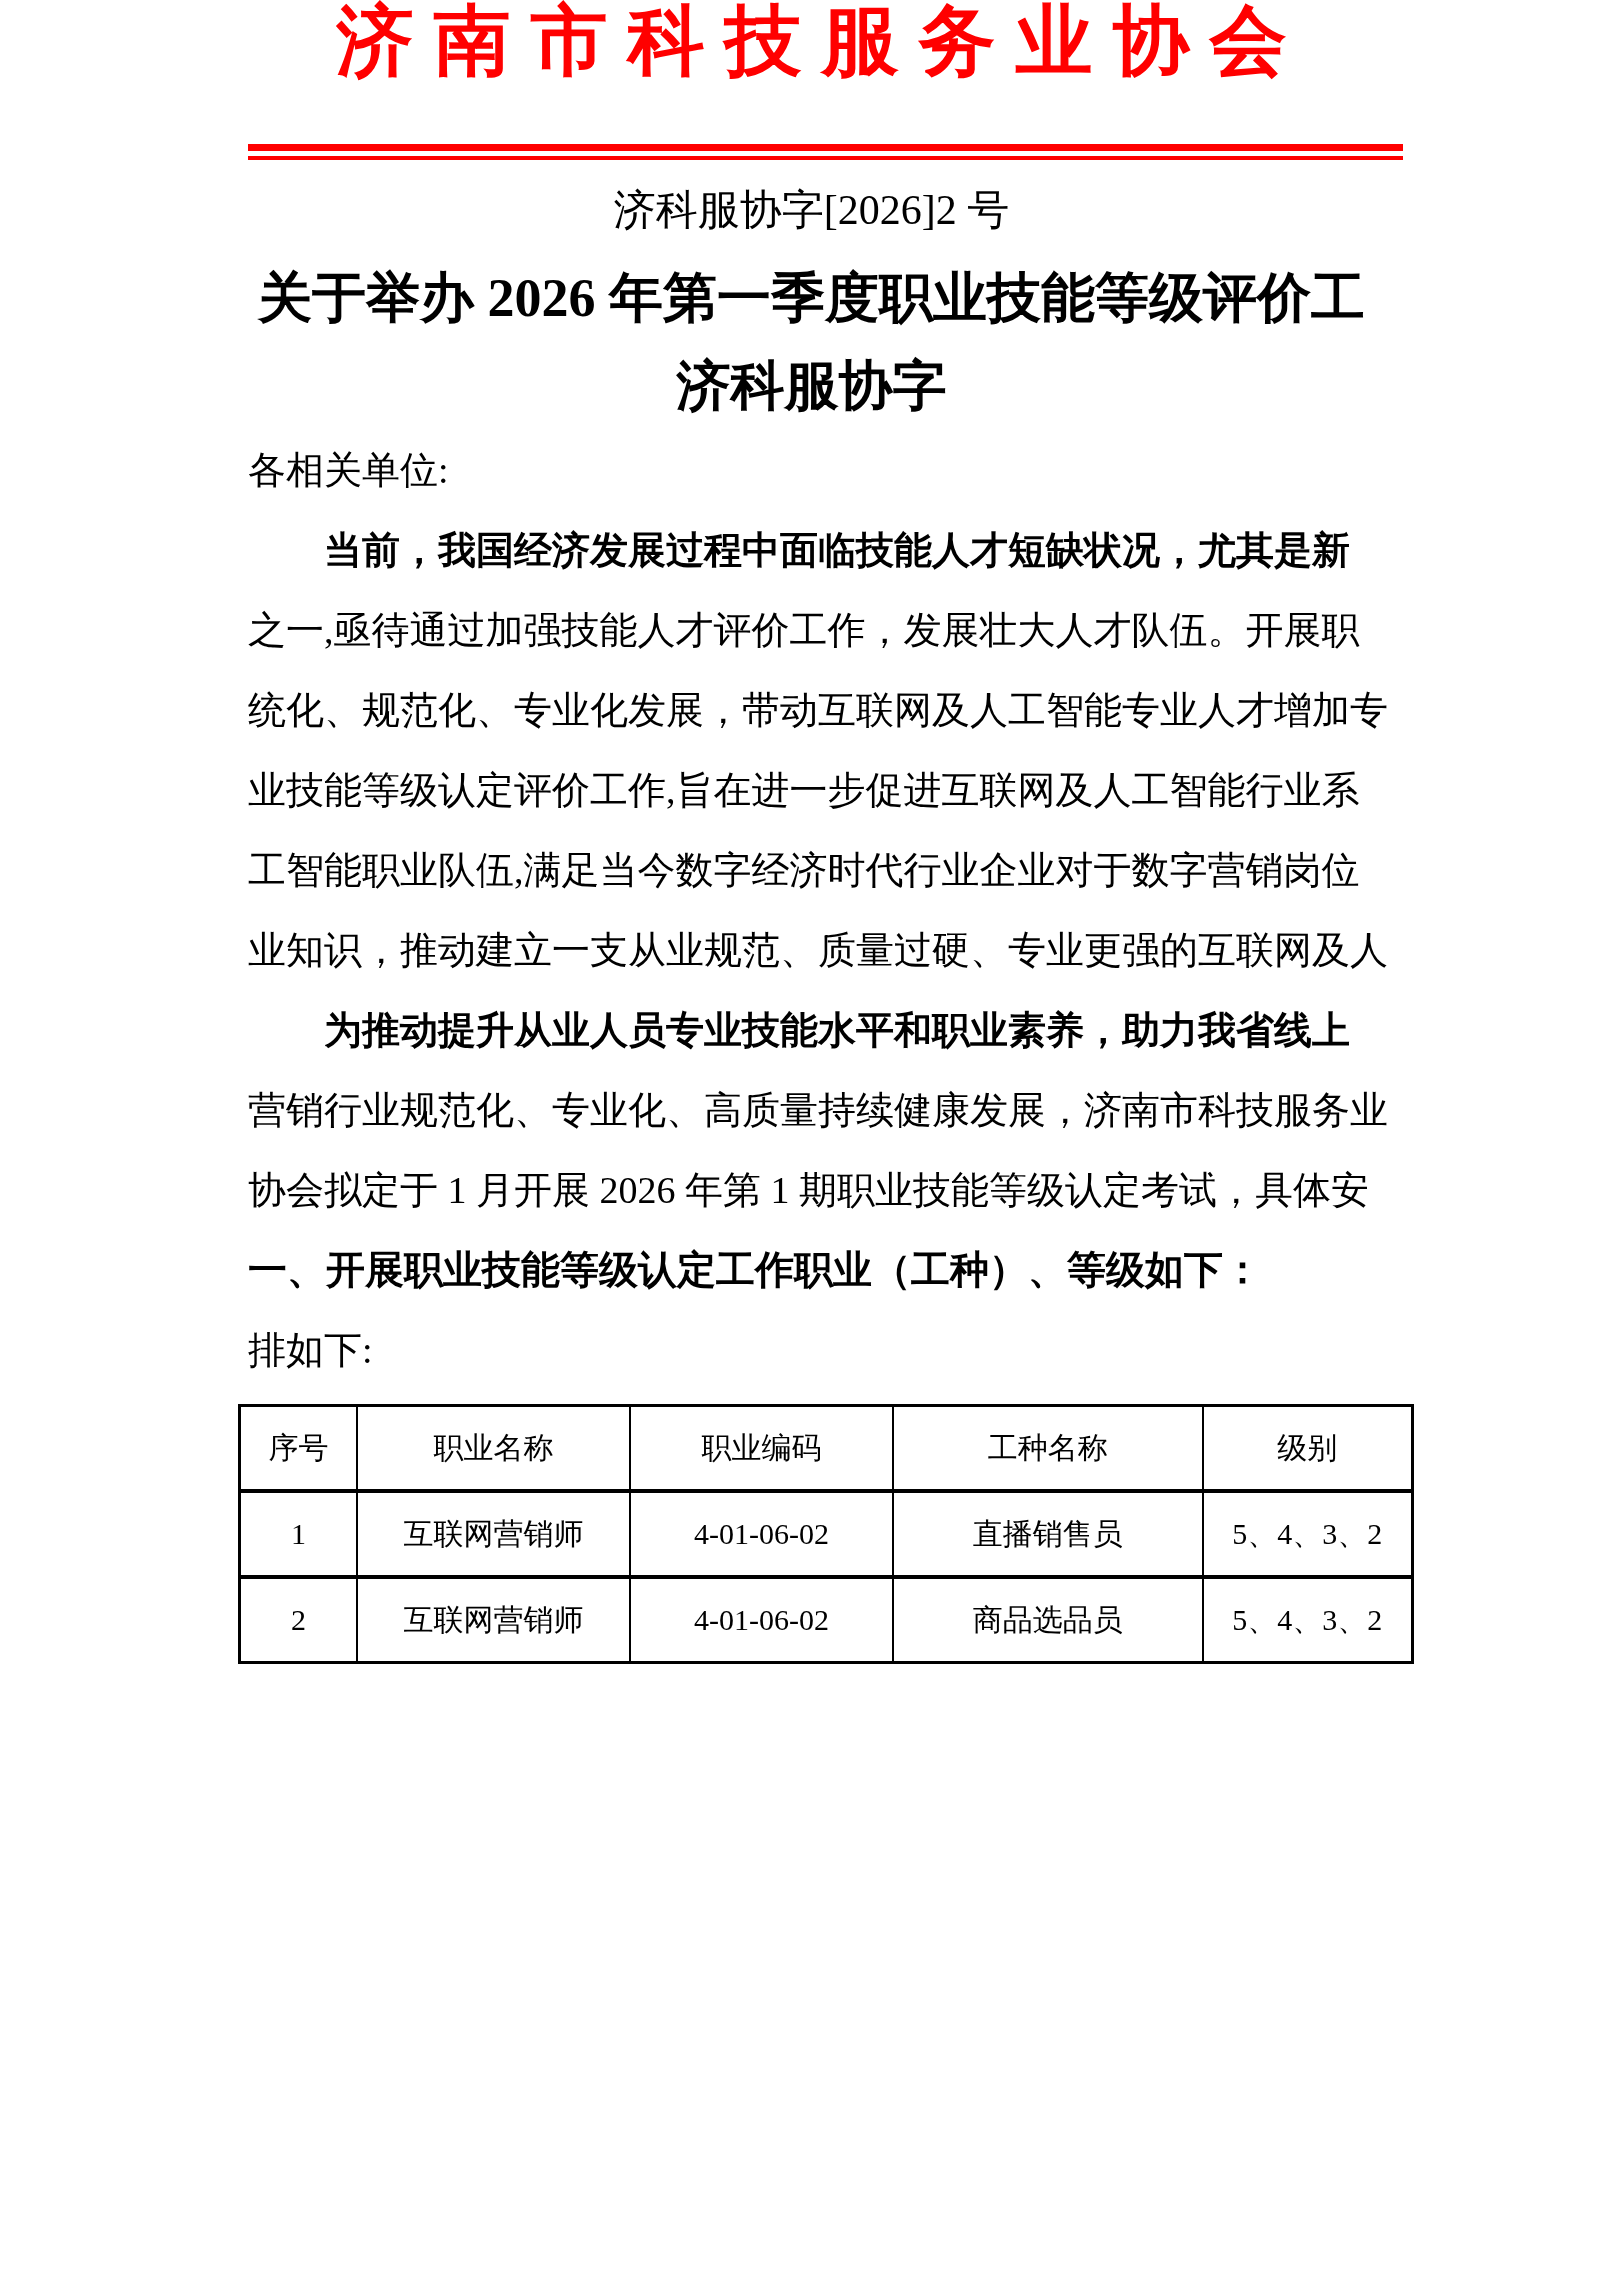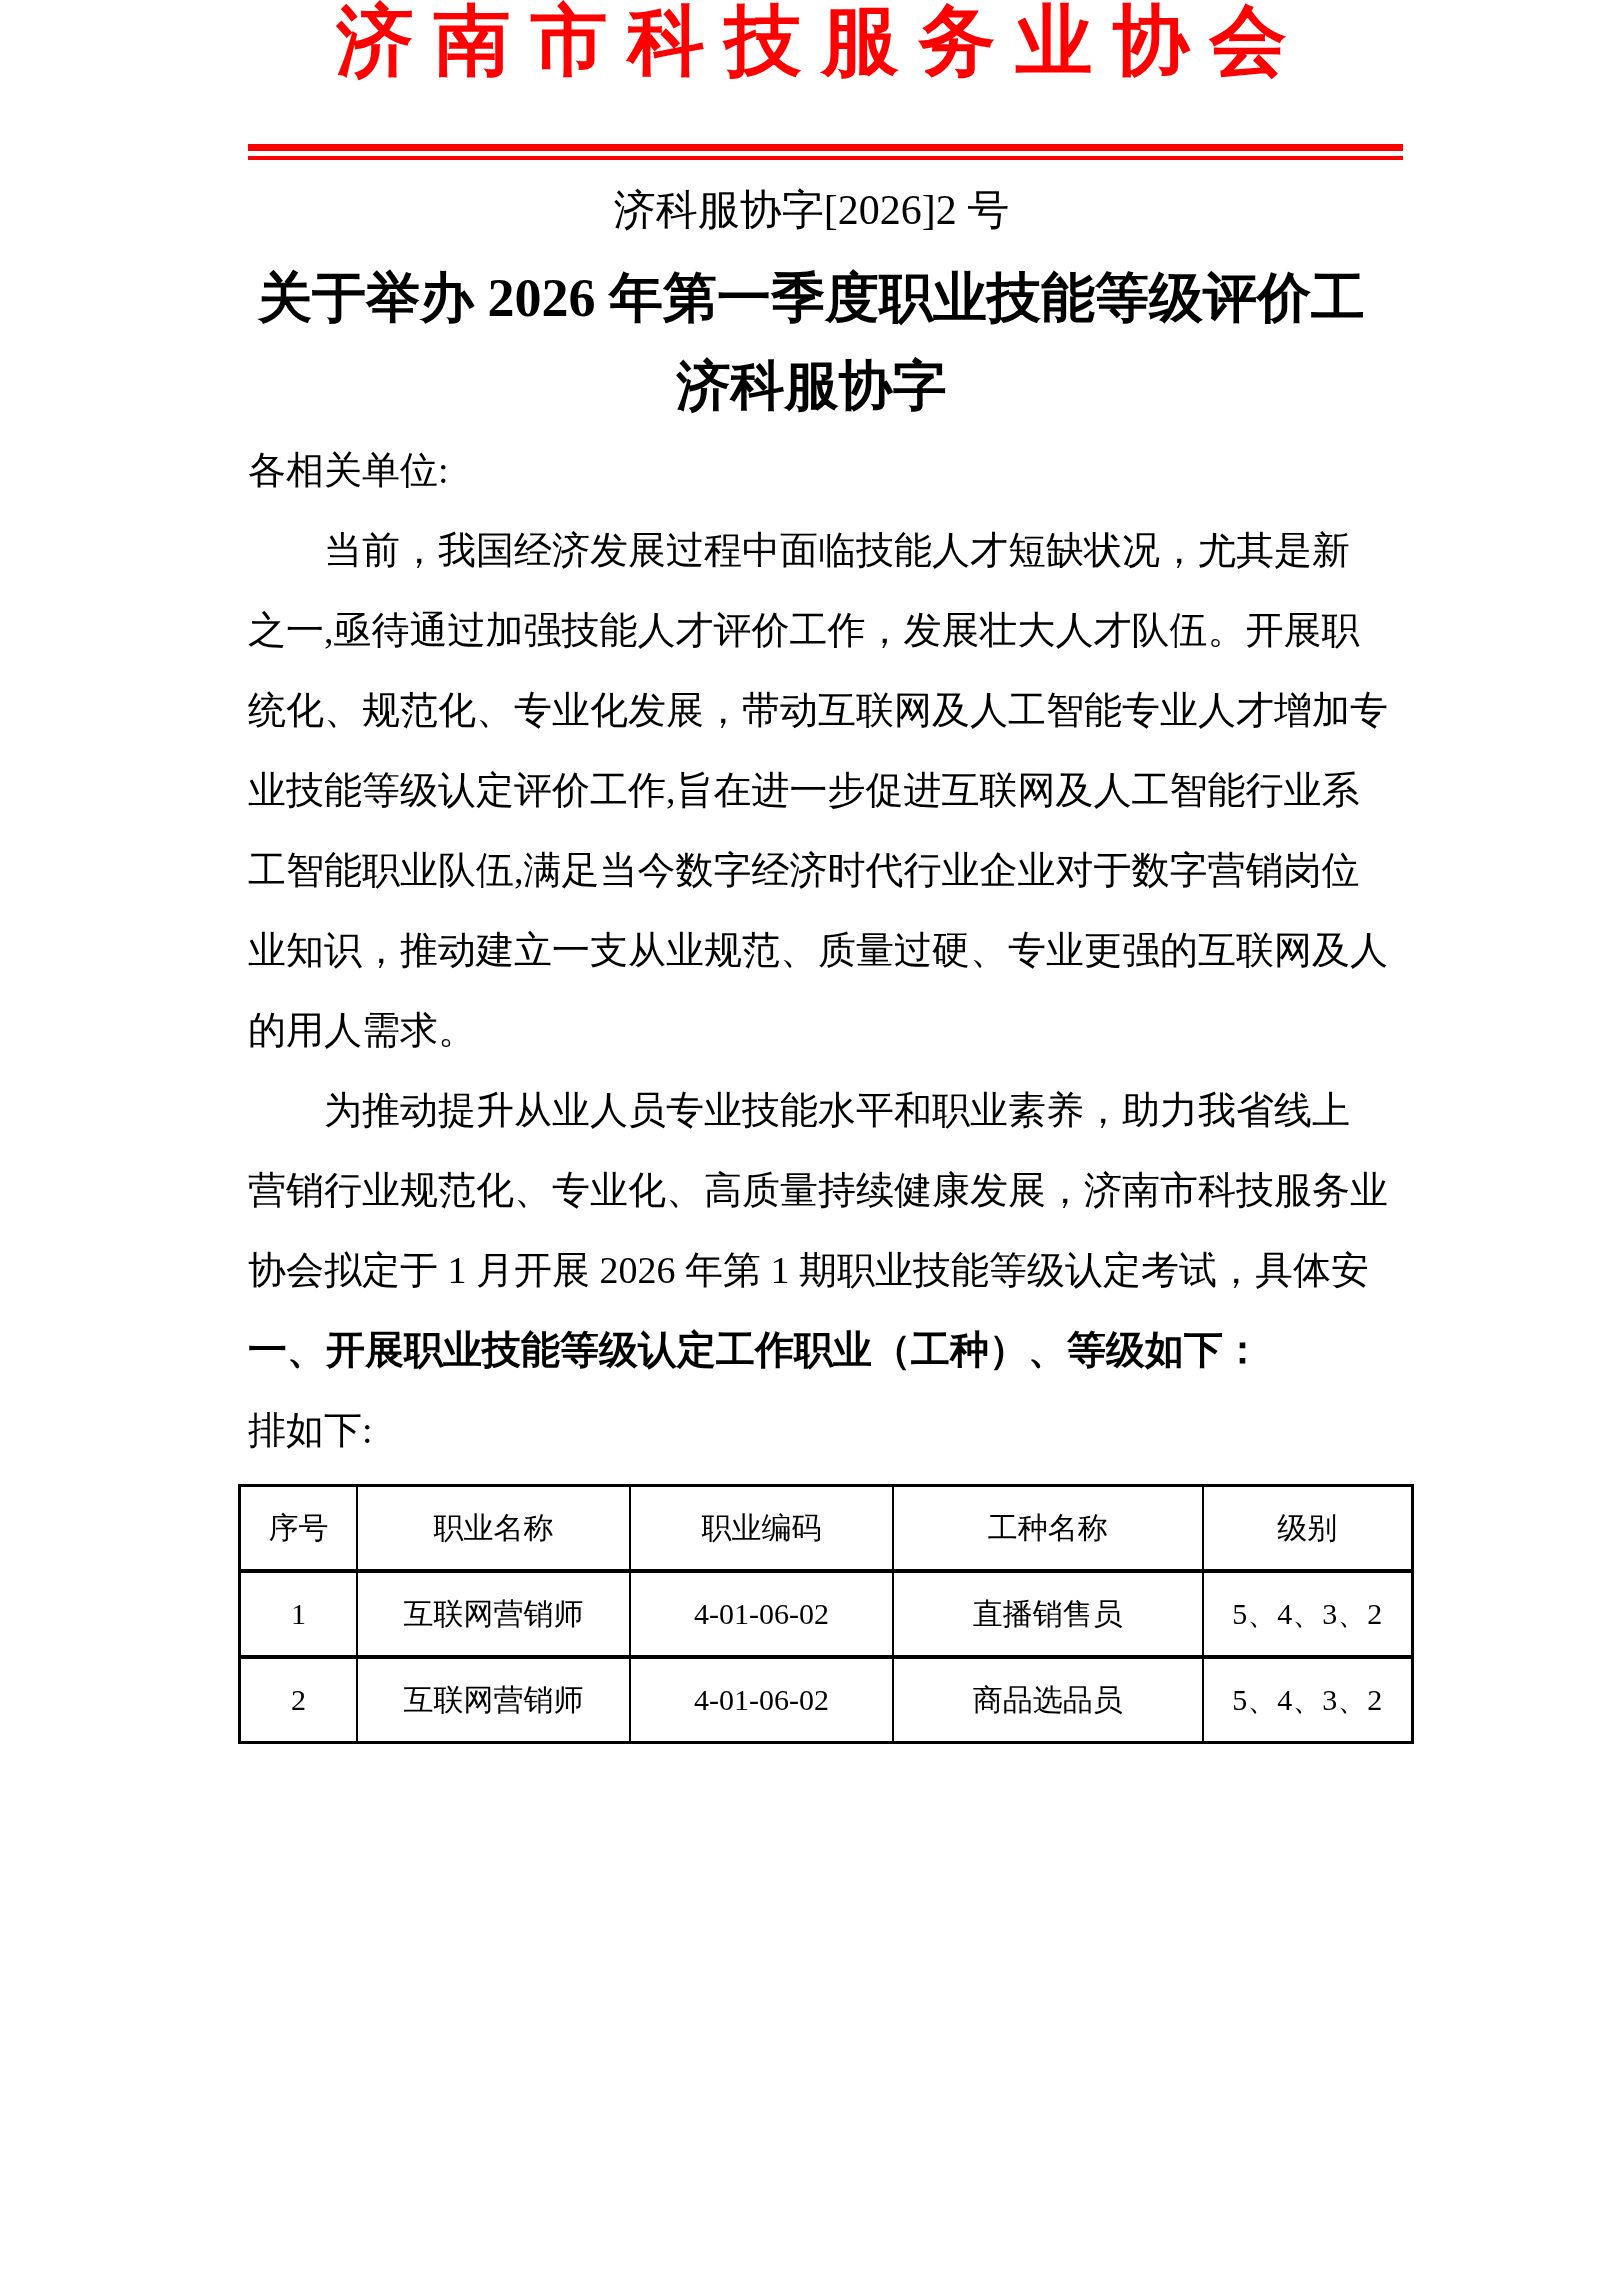--- a/index.html
+++ b/index.html
@@ -57,21 +57,21 @@
   .title .tl{display:block;}
   
   .body-text{
     margin:0 220px 0 248px;
     font-size:38px;
   }
   .line{
     line-height:80px;
     white-space:nowrap;
   }
-  .indent{text-indent:2em;}
+  .indent{text-indent:2em;font-weight:bold;}
   .heading{
     font-weight:700;
     font-size:39px;
   }
   
   .tbl{
     border-collapse:collapse;
     table-layout:fixed;
     margin:14.3px 0 0 238px;
     width:1176px;
@@ -107,21 +107,20 @@
 
   <div class="body-text">
     <div class="line">各相关单位:</div>
 
     <div class="line indent">当前，我国经济发展过程中面临技能人才短缺状况，尤其是新</div>
     <div class="line">之一,亟待通过加强技能人才评价工作，发展壮大人才队伍。开展职</div>
     <div class="line">统化、规范化、专业化发展，带动互联网及人工智能专业人才增加专</div>
     <div class="line">业技能等级认定评价工作,旨在进一步促进互联网及人工智能行业系</div>
     <div class="line">工智能职业队伍,满足当今数字经济时代行业企业对于数字营销岗位</div>
     <div class="line">业知识，推动建立一支从业规范、质量过硬、专业更强的互联网及人</div>
-    <div class="line">的用人需求。</div>
 
     <div class="line indent">为推动提升从业人员专业技能水平和职业素养，助力我省线上</div>
     <div class="line">营销行业规范化、专业化、高质量持续健康发展，济南市科技服务业</div>
     <div class="line">协会拟定于 1 月开展 2026 年第 1 期职业技能等级认定考试，具体安</div>
     <div class="line heading">一、开展职业技能等级认定工作职业（工种）、等级如下：</div>
 
     <div class="line">排如下:</div>
   </div>
 
   <table class="tbl">

